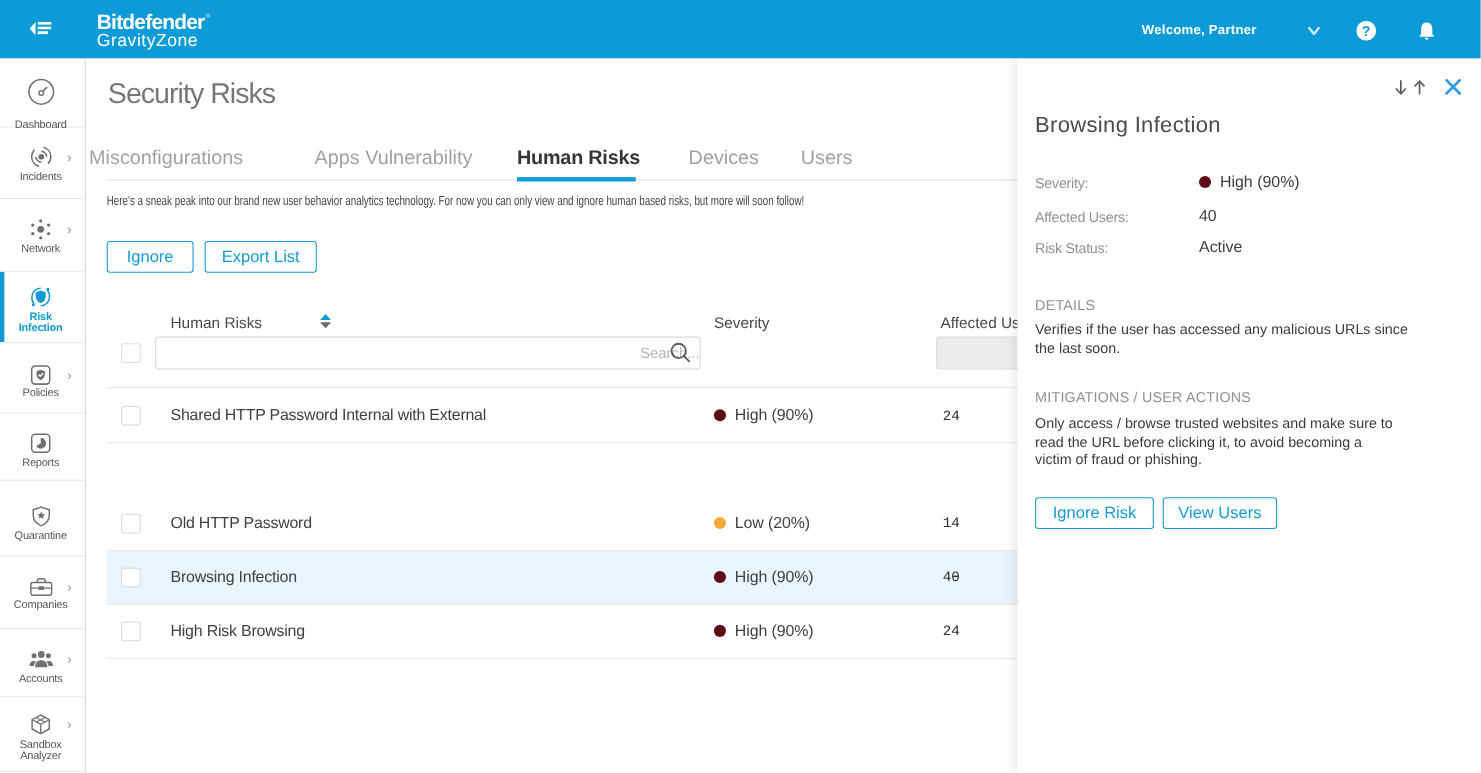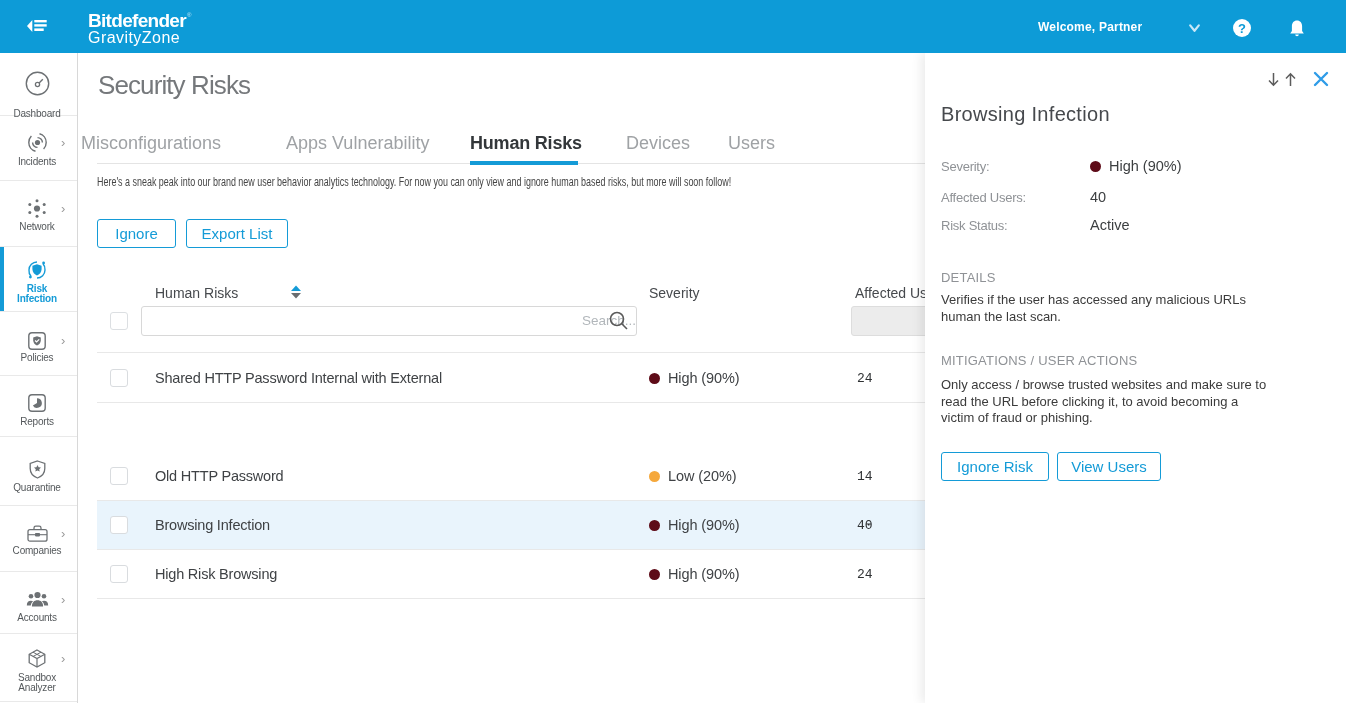--- a/index.html
+++ b/index.html
@@ -142,21 +142,21 @@
       <path d="M2 2 L14 14 M14 2 L2 14" stroke="#2f9ce8" stroke-width="2.4" stroke-linecap="round"></path>
     </svg>
   <div class="pt">Browsing Infection</div>
   <div class="plabel" style="top:106px;">Severity:</div>
   <div class="pval" style="top:105px;"><span class="dot d-high"></span>High (90%)</div>
   <div class="plabel" style="top:137px;">Affected Users:</div>
   <div class="pval" style="top:136px;">40</div>
   <div class="plabel" style="top:165px;">Risk Status:</div>
   <div class="pval" style="top:164px;">Active</div>
   <div class="psec" style="top:217px;">DETAILS</div>
-  <div class="ptext" style="top:238px; width:345px; line-height:17px;">Verifies if the user has accessed any malicious URLs human the last scan.</div>
+  <div class="ptext" style="top:238px; width:345px; line-height:17px;">Verifies if the user has accessed any malicious URLs since the last soon.</div>
   <div class="psec" style="top:300px;">MITIGATIONS / USER ACTIONS</div>
   <div class="ptext" style="top:324px; width:330px; line-height:16.5px;">Only access / browse trusted websites and make sure to read the URL before clicking it, to avoid becoming a victim of fraud or phishing.</div>
   <div class="pbtn pb1">Ignore Risk</div>
   <div class="pbtn pb2">View Users</div>
 </div>
 <div class="topbar">
   <svg class="collapse" width="20" height="12" viewBox="0 0 20 12">
       <path d="M5.3 0 L5.3 12 L0 6 Z" fill="#fff"></path>
       <rect x="7.3" y="0" width="12.4" height="2.4" fill="#fff"></rect>
       <rect x="7.3" y="4.2" width="12.4" height="2.4" fill="#fff"></rect>

